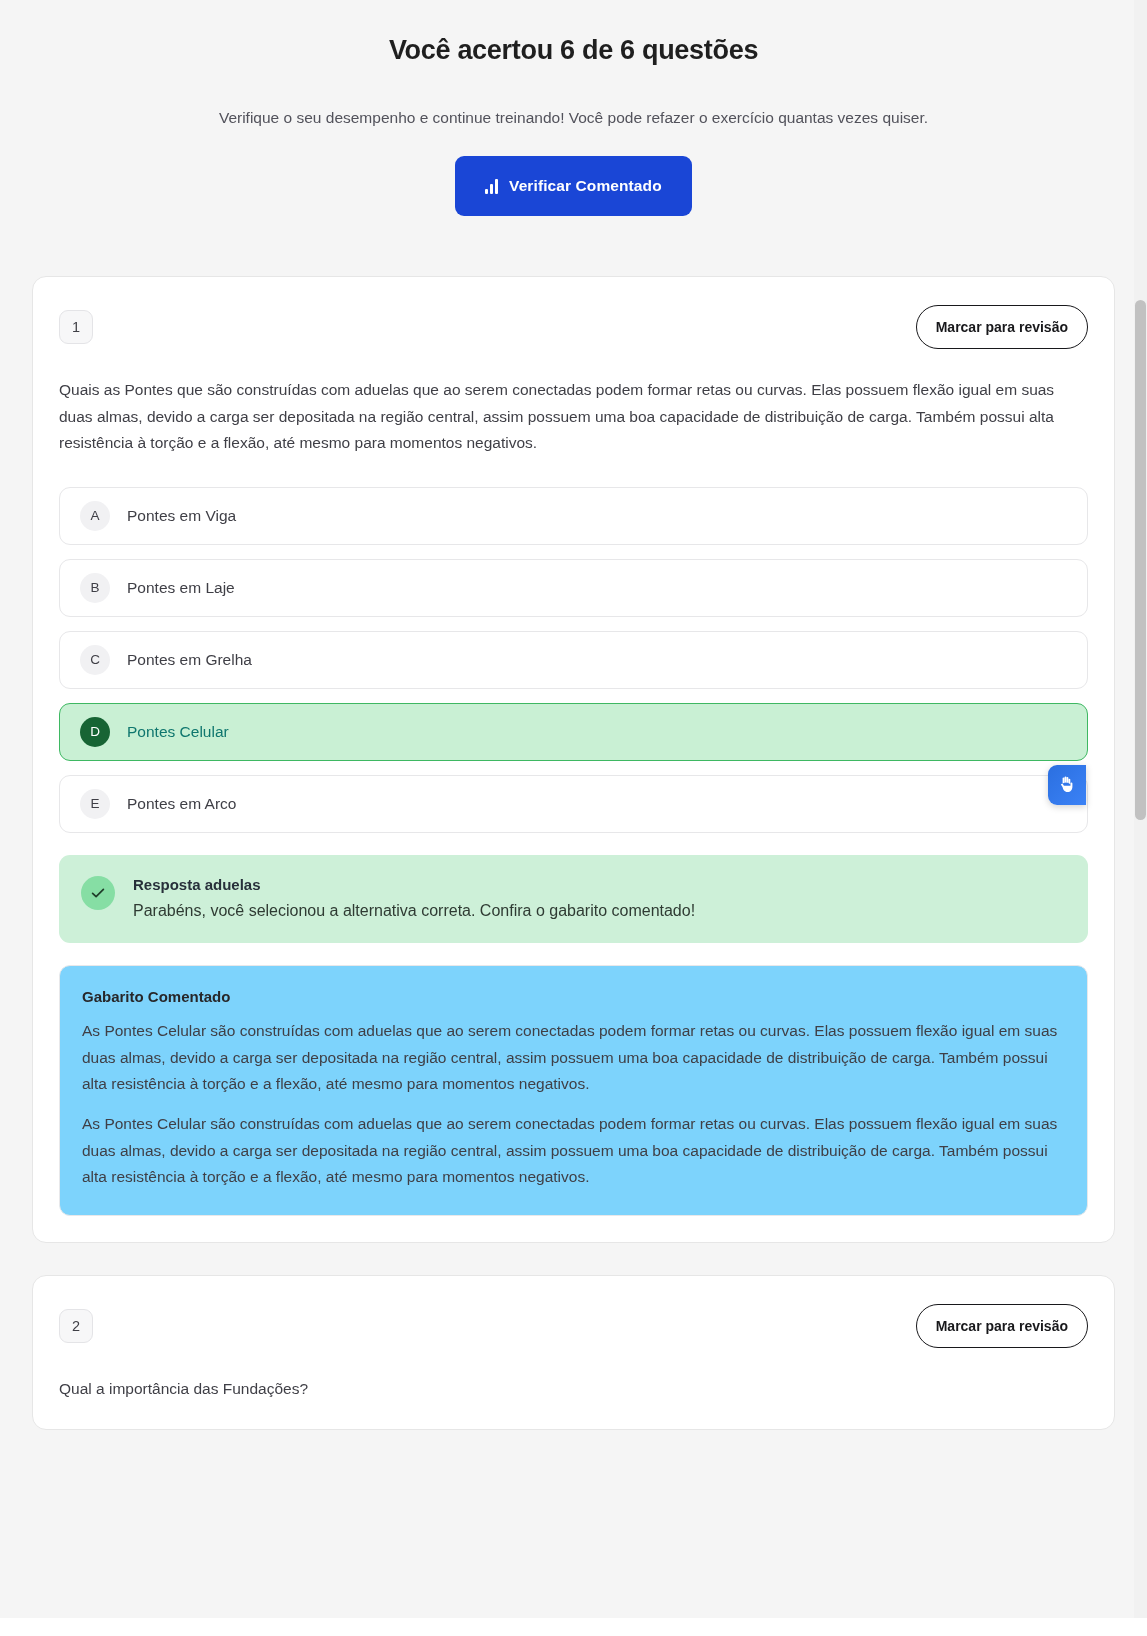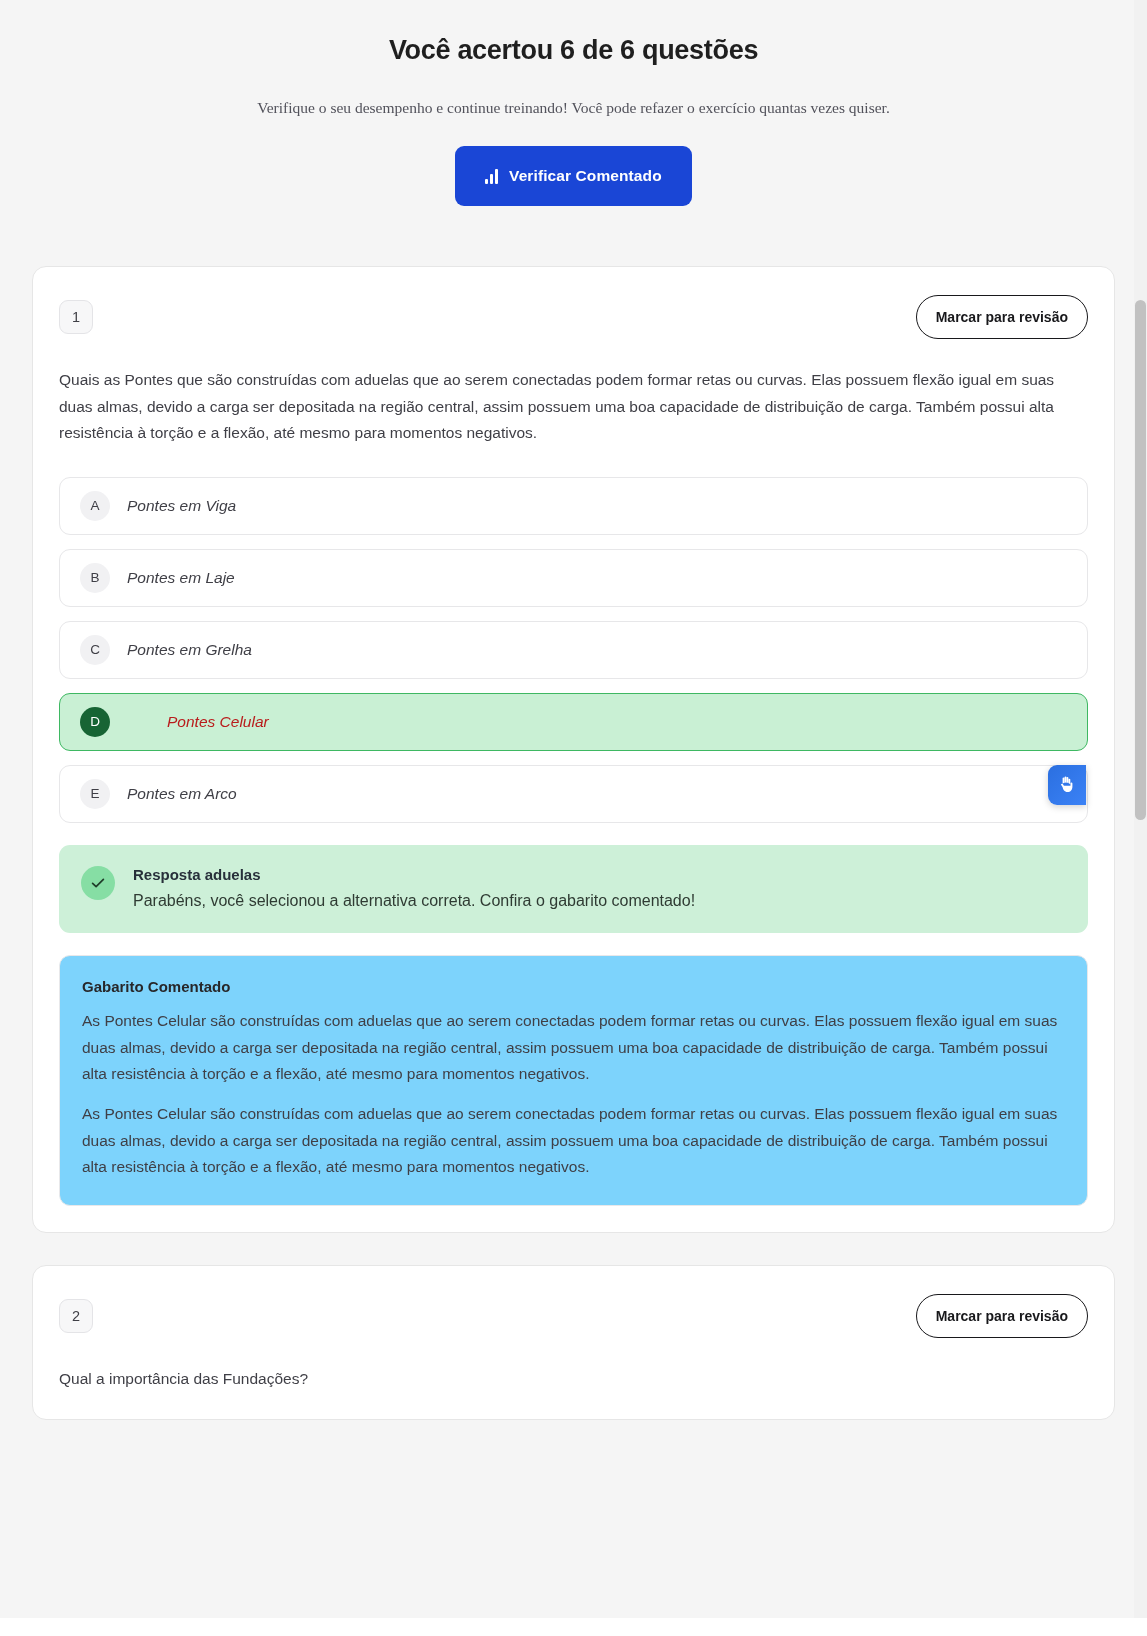--- a/index.html
+++ b/index.html
@@ -14,23 +14,22 @@
   }
   .page{width:1147px;height:1636px;position:relative;}
 
   
   .results-header{padding-top:34px;text-align:center;}
   .results-title{
     font-size:27px;font-weight:700;color:#1f1f1f;letter-spacing:-.3px;
     line-height:1.25;
   }
   .results-subtitle{
-    margin-top:28px;font-size:15.5px;color:#52525b;font-weight:400;
+    margin-top:38px;font-size:15.5px;color:#52525b;font-weight:400;
     line-height:1.5;
-    font-family:Liberation Serif, serif;
   }
   .cta-wrap{margin-top:27px;display:flex;justify-content:center;}
   .cta-button{
     display:inline-flex;align-items:center;gap:11px;
     background:#1a46d6;color:#fff;border:none;border-radius:9px;
     padding:0 30px;height:60px;font-size:15.5px;font-weight:700;
     font-family:inherit;cursor:pointer;letter-spacing:.1px;
   }
   .bars-icon{display:inline-flex;align-items:flex-end;gap:2.5px;height:15px;}
   .bars-icon i{display:block;width:2.6px;background:#fff;border-radius:1px;}
@@ -64,26 +63,26 @@
   .option{
     display:flex;align-items:center;gap:17px;
     border:1px solid #e7e7e9;border-radius:11px;background:#fff;
     padding:0 20px;height:58px;cursor:pointer;
   }
   .option-badge{
     width:30px;height:30px;border-radius:50%;background:#f1f1f3;
     display:flex;align-items:center;justify-content:center;flex:0 0 30px;
     font-size:13.5px;color:#3f3f46;
   }
-  .option-label{font-size:15.5px;color:#3f3f46;font-style:italic;}
+  .option-label{font-size:15.5px;color:#3f3f46;}
   .option.selected{
     background:#c9f0d4;border:1.6px solid #3eb862;
   }
   .option.selected .option-badge{background:#176434;color:#ffffff;}
-  .option.selected .option-label{color:#b91c1c;margin-left:40px;}
+  .option.selected .option-label{color:#0f766e;}
 
   
   .correct-banner{
     margin-top:22px;background:#cdf0d8;border-radius:11px;
     padding:20px 22px;display:flex;align-items:flex-start;gap:18px;
   }
   .check-circle{
     width:34px;height:34px;border-radius:50%;background:#86dea4;
     display:flex;align-items:center;justify-content:center;flex:0 0 34px;
     margin-top:1px;

